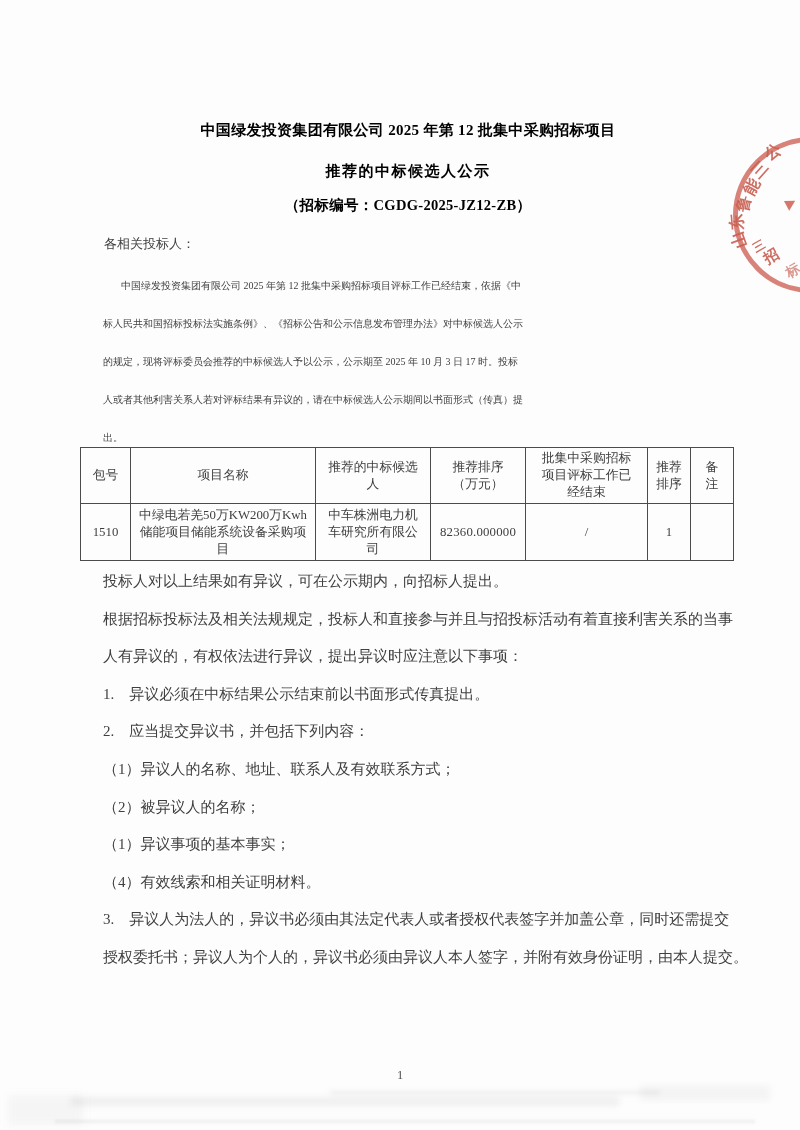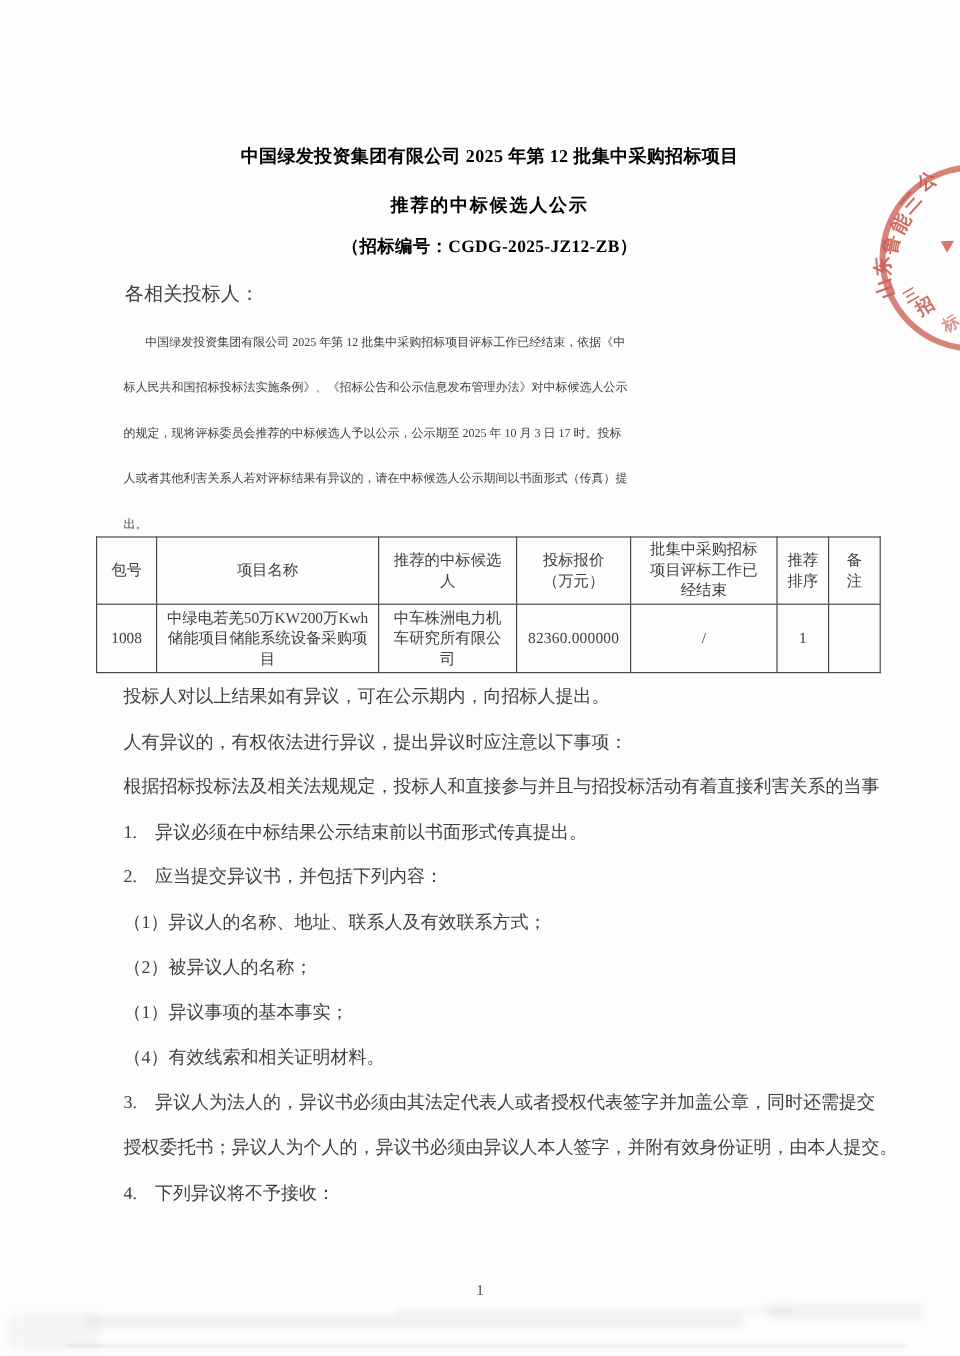--- a/index.html
+++ b/index.html
@@ -8,21 +8,21 @@
     background:#fdfdfd;overflow:hidden;
     font-family:"Liberation Serif","DejaVu Serif",serif;
     color:#3f3f3f;
   }
   
   .title{position:absolute;left:16px;width:784px;text-align:center;font-weight:700;color:#000000;white-space:nowrap;}
   .title.l1{top:121px;font-size:15px;letter-spacing:.3px;}
   .title.l2{top:162px;font-size:15px;letter-spacing:1.5px;}
   .title.l3{top:196px;font-size:14.5px;letter-spacing:.3px;}
   
-  .salutation{position:absolute;left:104px;top:235px;font-size:16px;white-space:nowrap;}
+  .salutation{position:absolute;left:104px;top:235px;font-size:13px;white-space:nowrap;}
   .intro{position:absolute;left:103px;top:267px;font-size:10px;line-height:38px;white-space:nowrap;}
   .intro .line.indent{padding-left:18px;}
   .rules{position:absolute;left:103px;top:563px;font-size:15px;line-height:37.6px;white-space:nowrap;}
   
   .bid-table{
     position:absolute;left:80px;top:447px;width:653px;
     border-collapse:collapse;table-layout:fixed;color:#3e3e3e;
   }
   .bid-table th,.bid-table td{
     border:1px solid #4b4b4b;text-align:center;vertical-align:middle;
@@ -110,52 +110,51 @@
       <col style="width:95px">
         <col style="width:122px">
         <col style="width:43px">
         <col style="width:43px">
     </colgroup>
     <thead>
       <tr>
         <th><span class="w">包号</span></th>
         <th><span class="w">项目名称</span></th>
         <th class="th-candidate"><span class="w">推荐的中标候选人</span></th>
-        <th class="th-price"><span class="w">投标报价（万元）</span></th>
+        <th class="th-price"><span class="w">推荐排序（万元）</span></th>
         <th class="th-leader"><span class="w">批集中采购招标项目评标工作已经结束</span></th>
         <th class="th-rank"><span class="w">推荐排序</span></th>
         <th class="th-remark"><span class="w">备注</span></th>
       </tr>
     </thead>
     <tbody>
       <tr>
-        <td>1008</td>
+        <td>1510</td>
         <td class="td-project"><span class="w">中绿电若羌50万KW200万Kwh储能项目储能系统设备采购项目</span></td>
         <td class="td-candidate"><span class="w">中车株洲电力机车研究所有限公司</span></td>
         <td class="td-price">82360.000000</td>
         <td>/</td>
         <td>1</td>
         <td></td>
       </tr>
     </tbody>
   </table>
 
   <div class="rules">
     <div class="line">投标人对以上结果如有异议，可在公示期内，向招标人提出。</div>
+    <div class="line">根据招标投标法及相关法规规定，投标人和直接参与并且与招投标活动有着直接利害关系的当事</div>
     <div class="line">人有异议的，有权依法进行异议，提出异议时应注意以下事项：</div>
-    <div class="line">根据招标投标法及相关法规规定，投标人和直接参与并且与招投标活动有着直接利害关系的当事</div>
     <div class="line">1.　异议必须在中标结果公示结束前以书面形式传真提出。</div>
     <div class="line">2.　应当提交异议书，并包括下列内容：</div>
     <div class="line">（1）异议人的名称、地址、联系人及有效联系方式；</div>
     <div class="line">（2）被异议人的名称；</div>
     <div class="line">（1）异议事项的基本事实；</div>
     <div class="line">（4）有效线索和相关证明材料。</div>
     <div class="line">3.　异议人为法人的，异议书必须由其法定代表人或者授权代表签字并加盖公章，同时还需提交</div>
     <div class="line">授权委托书；异议人为个人的，异议书必须由异议人本人签字，并附有效身份证明，由本人提交。</div>
-    <div class="line">4.　下列异议将不予接收：</div>
   </div>
 
   <div class="page-number">1</div>
 
   <div class="sm sm1"></div>
   <div class="sm sm2"></div>
   <div class="sm sm3"></div>
   <div class="sm sm4"></div>
   <div class="sm sm5"></div>
 

